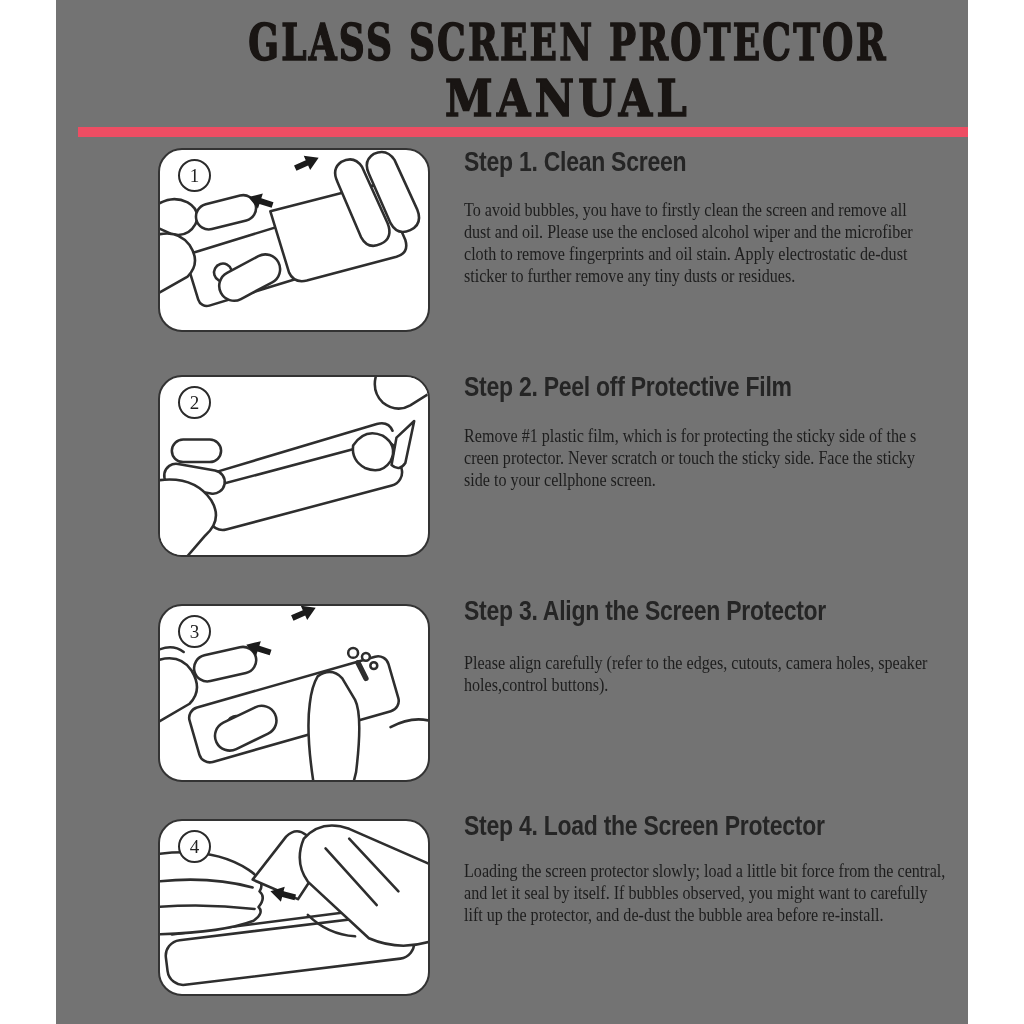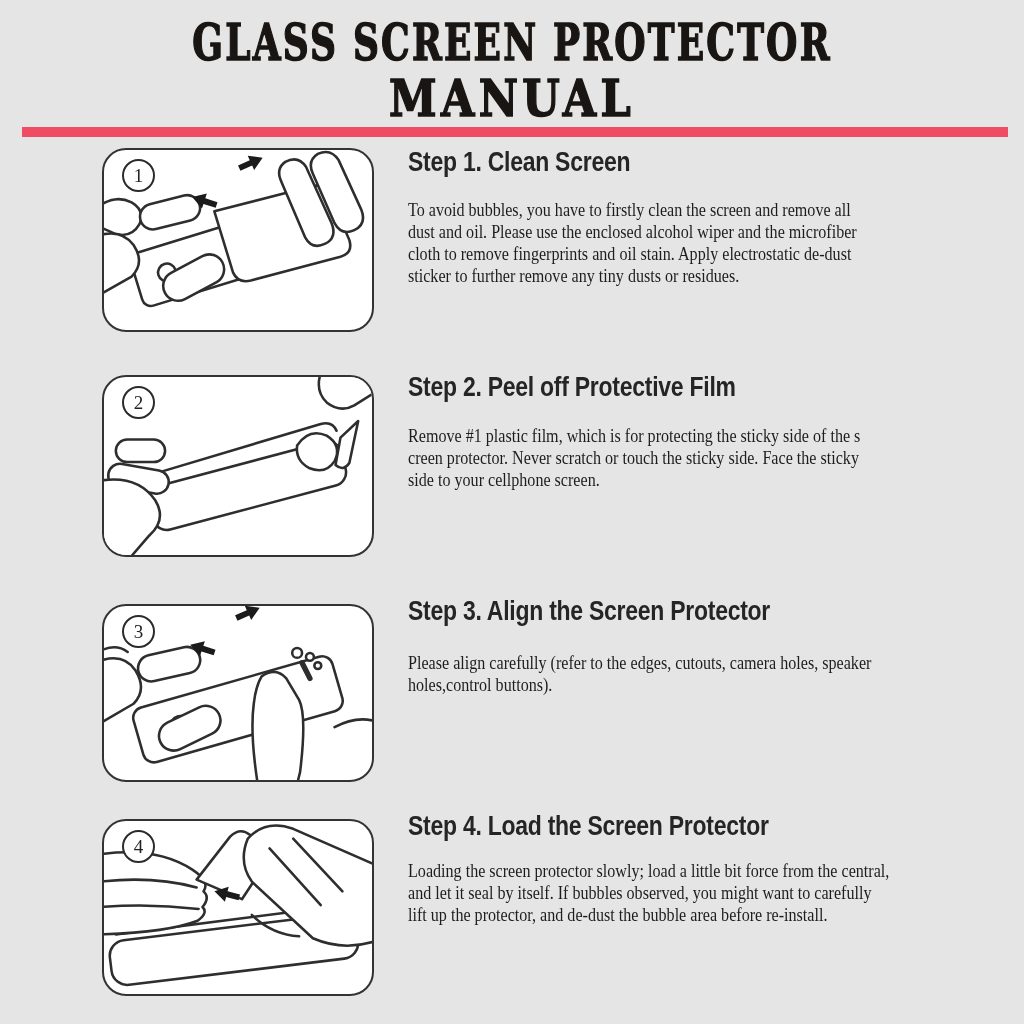--- a/index.html
+++ b/index.html
@@ -1,18 +1,18 @@
 <!DOCTYPE html>
 <html style="--divider-color: #ee4d63;"><head>
 <meta charset="utf-8">
 <style>
   html,body{margin:0;padding:0;background:#ffffff;}
   .page{
-    position:relative; width:1024px; height:1024px; margin:0 auto;
-    background:#e5e5e5; overflow:hidden;
+    position:relative; width:912px; height:1024px; margin:0 auto;
+    background:#737373; overflow:hidden;
     font-family:"Liberation Sans", sans-serif; color:#1f1f1f;
   }
   
   .title{position:absolute; top:14px; left:0; width:1024px; text-align:center;
     font-family:"DejaVu Serif", serif; font-weight:bold; color:#191513; margin:0;}
   .title .t1{display:block; font-size:50px; line-height:58px; letter-spacing:3px;
     transform:scaleX(0.72); -webkit-text-stroke:1.5px #191513;}
   .title .t2{display:block; font-size:50px; line-height:54px; letter-spacing:5px;
     transform:scaleX(0.86); -webkit-text-stroke:1.5px #191513;}
   .divider{position:absolute; left:22px; top:127px; width:986px; height:10px;

